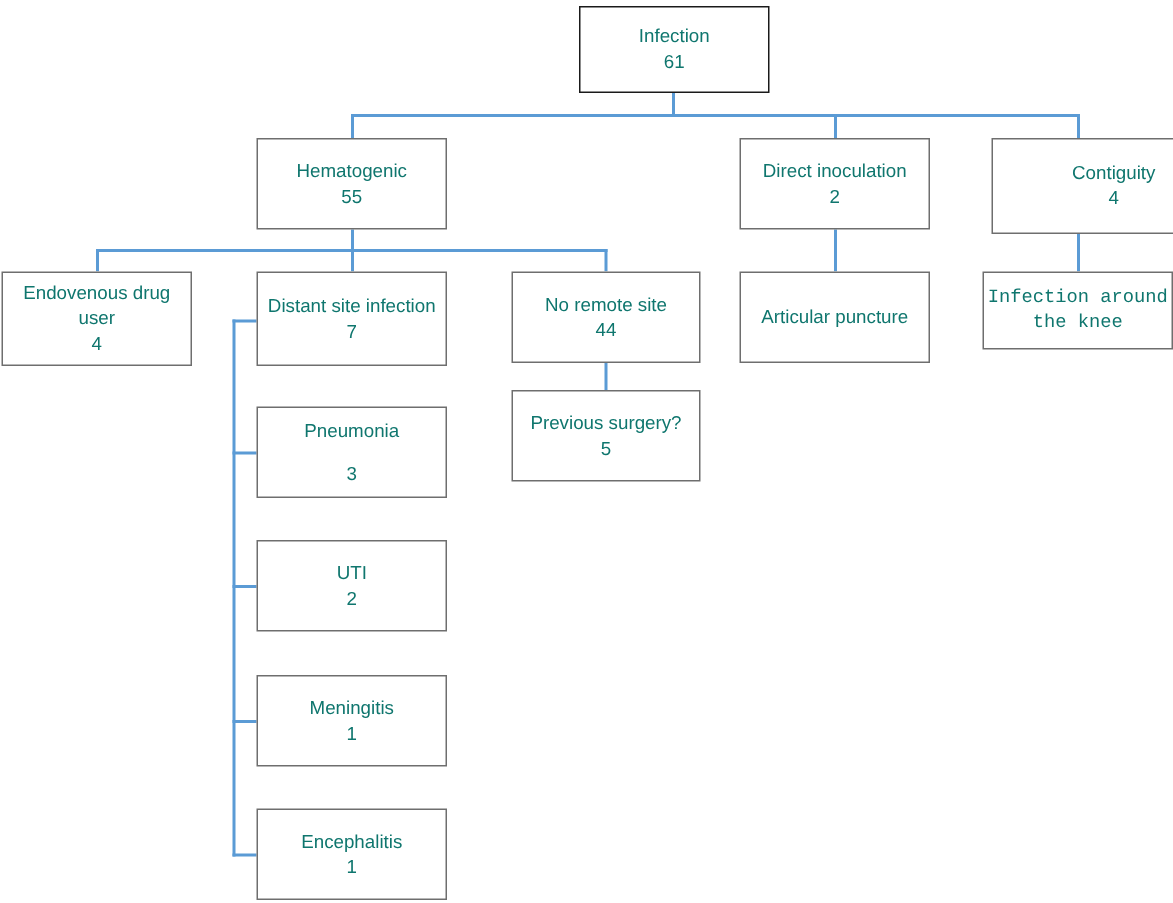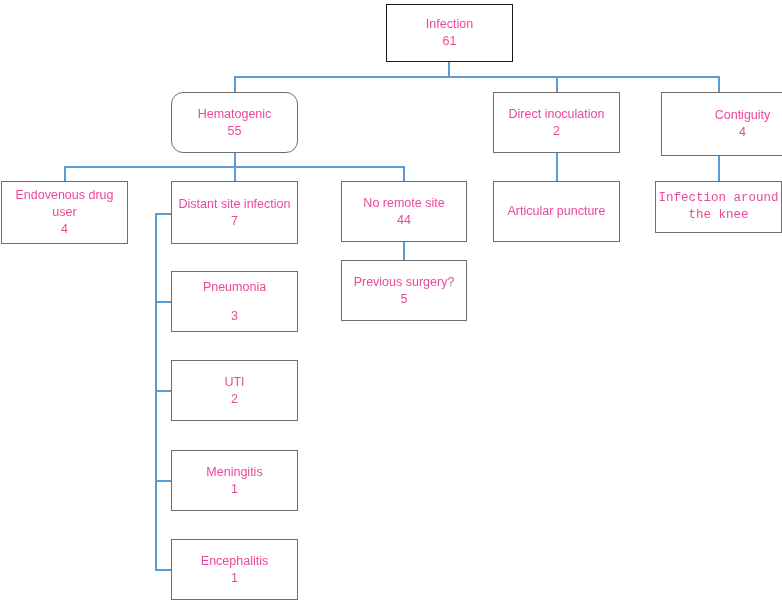--- a/index.html
+++ b/index.html
@@ -20,21 +20,21 @@
   .node {
     position: absolute;
     box-sizing: border-box;
     background: #ffffff;
     border: 1px solid #6e6e6e;
     display: flex;
     flex-direction: column;
     align-items: center;
     justify-content: center;
     text-align: center;
-    color: #ec4899;
+    color: #0f766e;
     font-size: 12.5px;
     line-height: 17px;
     z-index: 3;
   }
   .node.root {
     border-color: #1a1a1a;
   }
   .node .lbl {
     display: block;
     white-space: nowrap;
@@ -83,21 +83,21 @@
   <div class="conn h" style="left:155px; top:301px; width:17px;"></div>
   <div class="conn h" style="left:155px; top:390px; width:17px;"></div>
   <div class="conn h" style="left:155px; top:480px; width:17px;"></div>
   <div class="conn h" style="left:155px; top:569px; width:17px;"></div>
 
   <div class="node root" style="left:386px; top:4px; width:127px; height:58px;">
     <span class="lbl">Infection</span>
     <span class="cnt">61</span>
   </div>
 
-  <div class="node" style="left:171px; top:92px; width:127px; height:61px;border-radius:12px;">
+  <div class="node" style="left:171px; top:92px; width:127px; height:61px;">
     <span class="lbl">Hematogenic</span>
     <span class="cnt">55</span>
   </div>
 
   <div class="node" style="left:493px; top:92px; width:127px; height:61px;">
     <span class="lbl">Direct inoculation</span>
     <span class="cnt">2</span>
   </div>
 
   <div class="node" style="left:661px; top:92px; width:127px; height:64px;padding-left:36px;">

